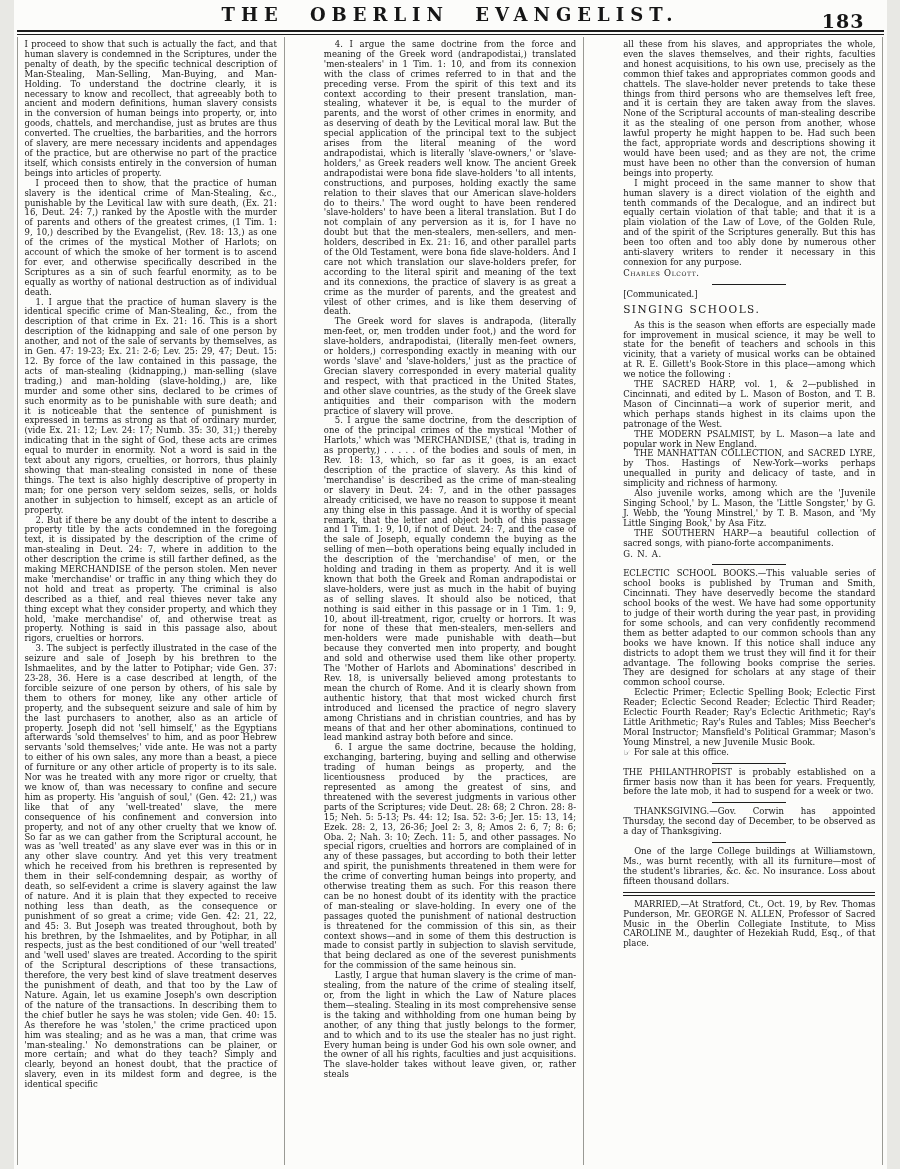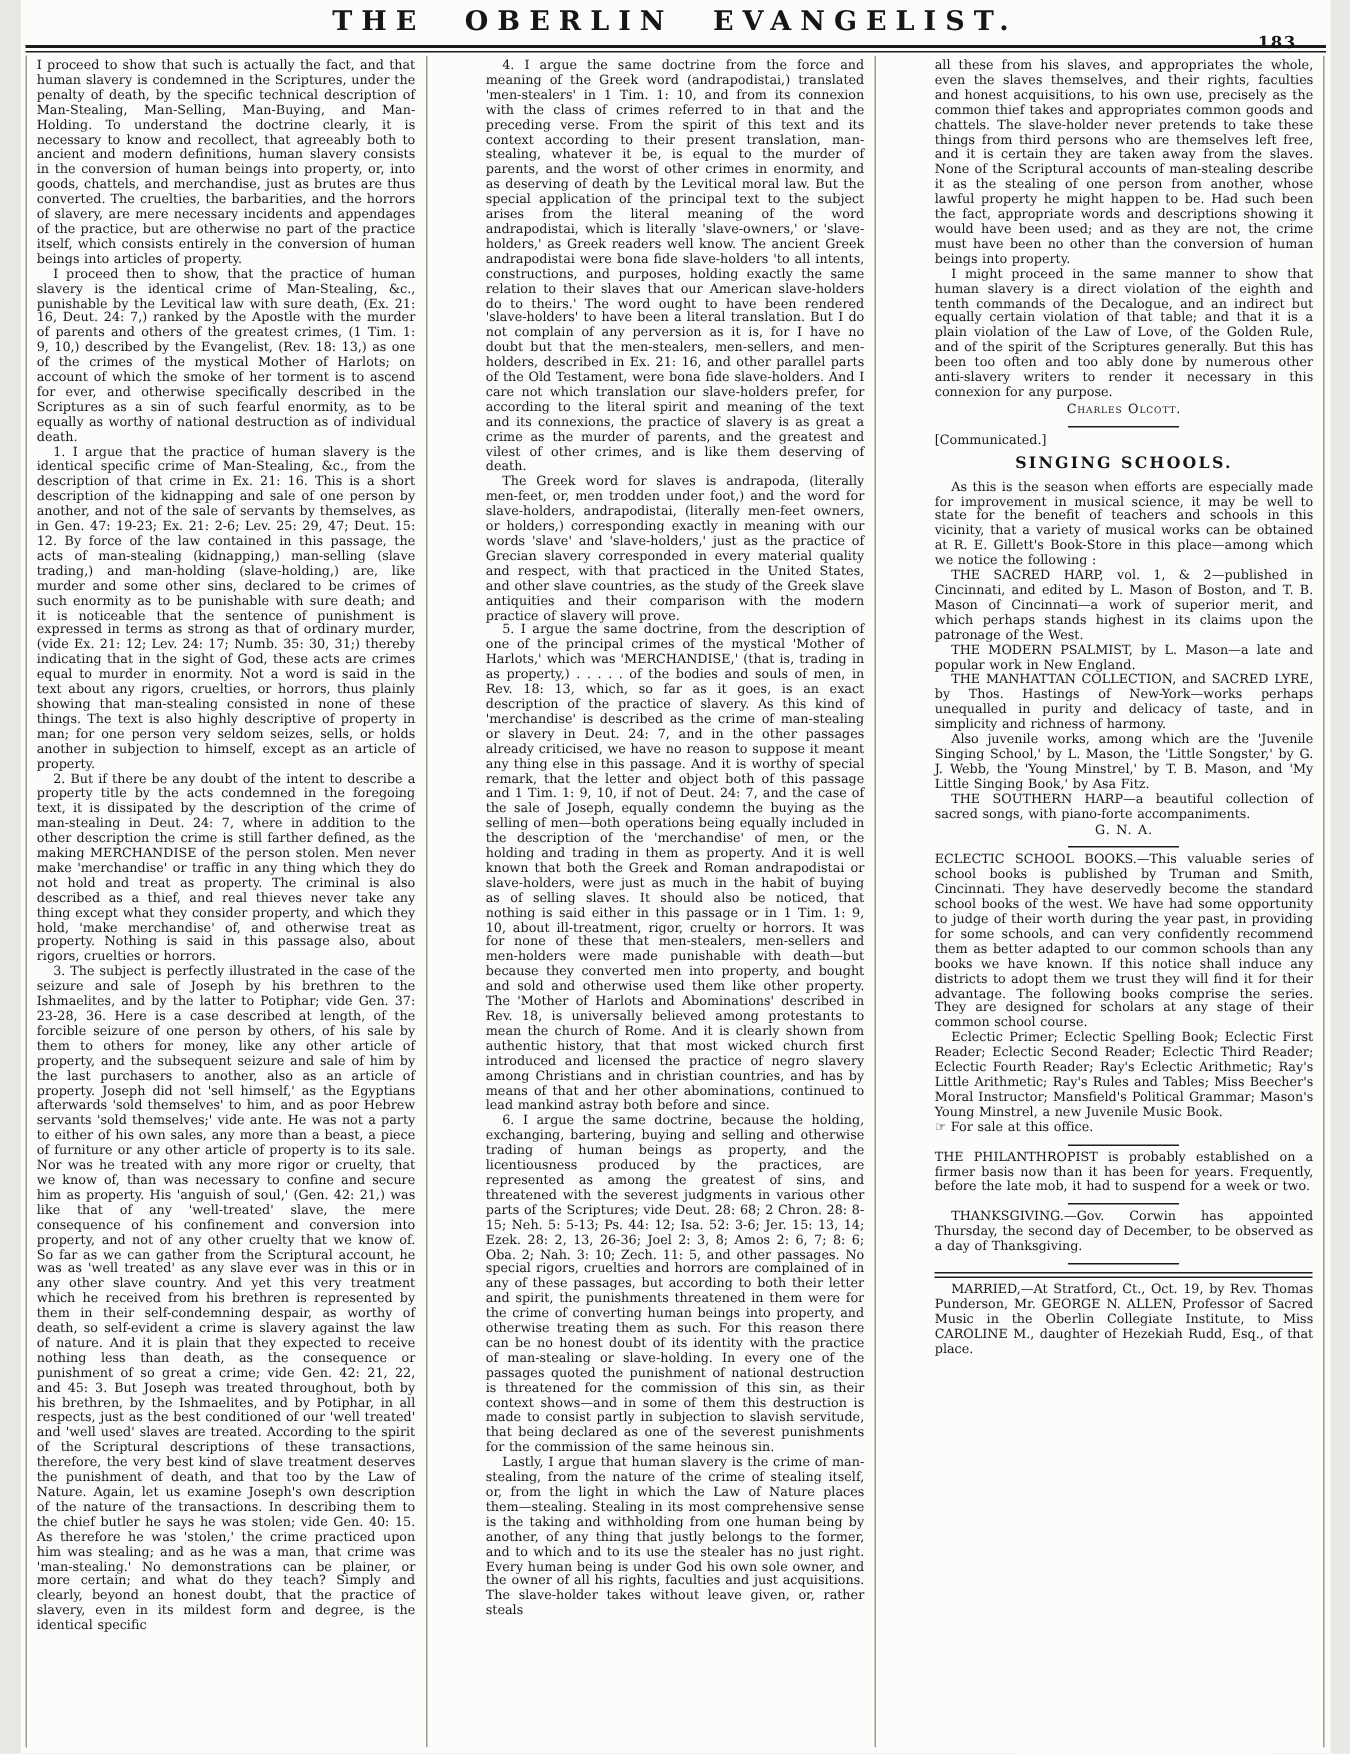--- a/index.html
+++ b/index.html
@@ -7,42 +7,42 @@
     width:873px;height:1169px;margin:0 auto;background:#fcfcfa;
     font-family:"DejaVu Serif","Liberation Serif",serif;color:#161616;
     position:relative;overflow:hidden;box-sizing:border-box;
   }
   .masthead{position:relative;height:27px;padding-top:3px;}
   .mast-title{
     text-align:center;font-weight:700;font-size:18px;line-height:24px;
     letter-spacing:6px;word-spacing:14px;
   }
   .page-number{
-    position:absolute;right:22px;top:22px;font-weight:700;font-size:11px;letter-spacing:1px;text-align:center;
+    position:absolute;right:22px;top:10px;font-weight:700;font-size:19px;letter-spacing:1px;text-align:center;
   }
   .rule-double{margin:0 3px;border-top:2px solid #1c1c1c;border-bottom:1px solid #1c1c1c;height:2px;}
   .columns{
     display:flex;align-items:stretch;margin:2px 3px 0 3px;height:1128px;overflow:hidden;
     border-left:1px solid #9a9a94;
     gap:32px;
   }
   .column{
     width:298px;box-sizing:border-box;padding:3px 7px 0 7px;overflow:hidden;
     border-right:1px solid #9a9a94;
   }
   .para{
     margin:0;text-align:justify;text-indent:11px;
     font-size:8.5px;line-height:9.9px;word-spacing:0.4px;
   }
   .p-flush{text-indent:0;}
-  .sig{text-align:center;text-indent:0;font-variant:small-caps;letter-spacing:0.6px;margin-top:1px;}
+  .sig{text-align:left;text-indent:0;font-variant:small-caps;letter-spacing:0.6px;margin-top:1px;}
   .center{text-align:left;text-indent:0;margin-top:5px;}
   .title{
-    text-align:center;text-indent:0;font-size:10.5px;line-height:13px;
-    letter-spacing:1.5px;margin:3px 0 5px 0;font-weight:bold;
+    text-align:left;text-indent:0;font-size:10.5px;line-height:13px;
+    letter-spacing:1.5px;margin:3px 0 5px 0;
   }
   .rule-short{width:74px;margin:5px auto 4px auto;border-top:1.5px solid #1c1c1c;height:0;}
   .rule-full{margin:5px 0 4px 0;border-top:1px solid #1c1c1c;border-bottom:1px solid #1c1c1c;height:2px;}
 </style>
 </head>
 <body>
 
 <div class="page">
   <header class="masthead">
     <div class="mast-title">THE OBERLIN EVANGELIST.</div>
@@ -80,17 +80,18 @@
         <p class="para sig">G. N. A.</p>
         <div class="rule-short"></div>
         <p class="para p-flush">ECLECTIC SCHOOL BOOKS.—This valuable series of school books is published by Truman and Smith, Cincinnati. They have deservedly become the standard school books of the west. We have had some opportunity to judge of their worth during the year past, in providing for some schools, and can very confidently recommend them as better adapted to our common schools than any books we have known. If this notice shall induce any districts to adopt them we trust they will find it for their advantage. The following books comprise the series. They are designed for scholars at any stage of their common school course.</p>
         <p class="para ">Eclectic Primer; Eclectic Spelling Book; Eclectic First Reader; Eclectic Second Reader; Eclectic Third Reader; Eclectic Fourth Reader; Ray's Eclectic Arithmetic; Ray's Little Arithmetic; Ray's Rules and Tables; Miss Beecher's Moral Instructor; Mansfield's Political Grammar; Mason's Young Minstrel, a new Juvenile Music Book.</p>
         <p class="para p-flush">☞ For sale at this office.</p>
         <div class="rule-short"></div>
         <p class="para p-flush">THE PHILANTHROPIST is probably established on a firmer basis now than it has been for years. Frequently, before the late mob, it had to suspend for a week or two.</p>
         <div class="rule-short"></div>
         <p class="para ">THANKSGIVING.—Gov. Corwin has appointed Thursday, the second day of December, to be observed as a day of Thanksgiving.</p>
         <div class="rule-short"></div>
+        <p class="para ">One of the large College buildings at Williamstown, Ms., was burnt recently, with all its furniture—most of the student's libraries, &amp;c. &amp;c. No insurance. Loss about fifteen thousand dollars.</p>
         <div class="rule-full"></div>
         <p class="para ">MARRIED,—At Stratford, Ct., Oct. 19, by Rev. Thomas Punderson, Mr. GEORGE N. ALLEN, Professor of Sacred Music in the Oberlin Collegiate Institute, to Miss CAROLINE M., daughter of Hezekiah Rudd, Esq., of that place.</p>
       </section>
   </main>
 </div>
 
 </body></html>

